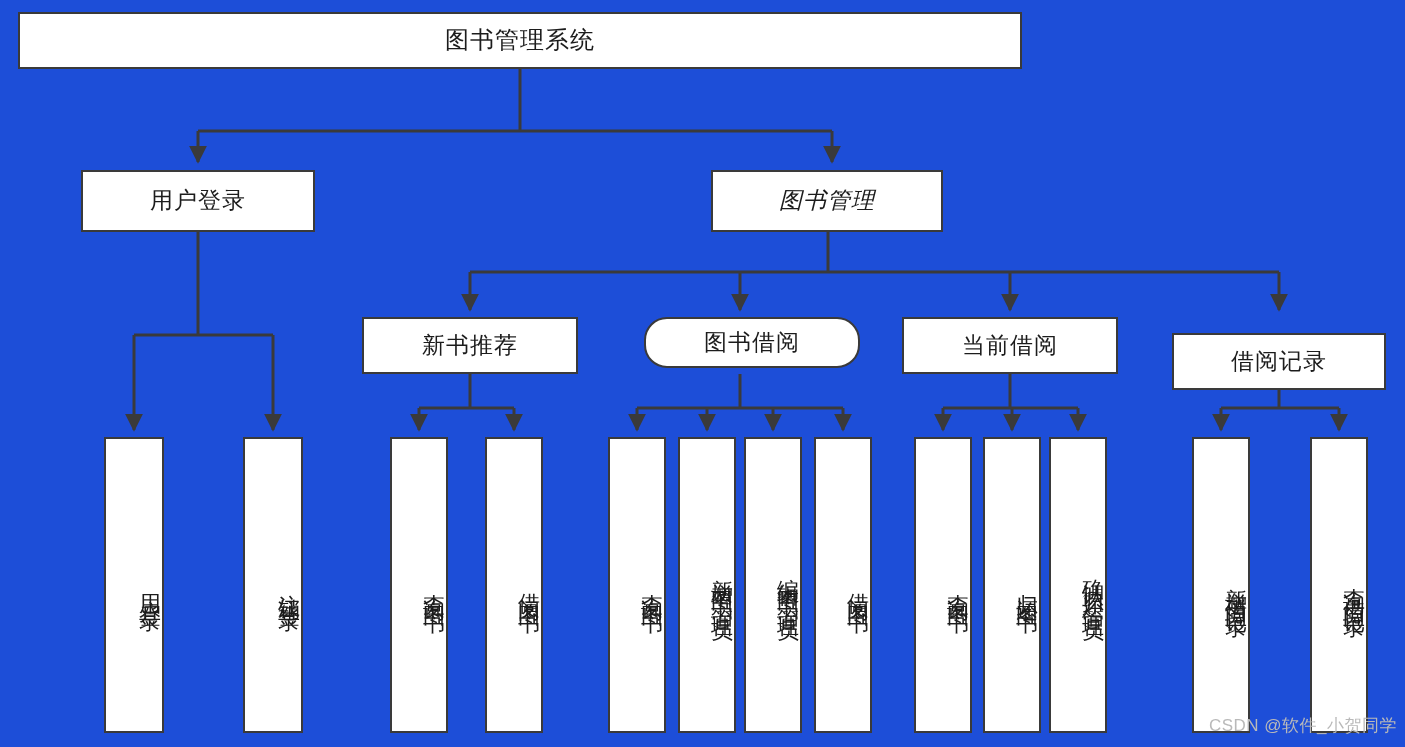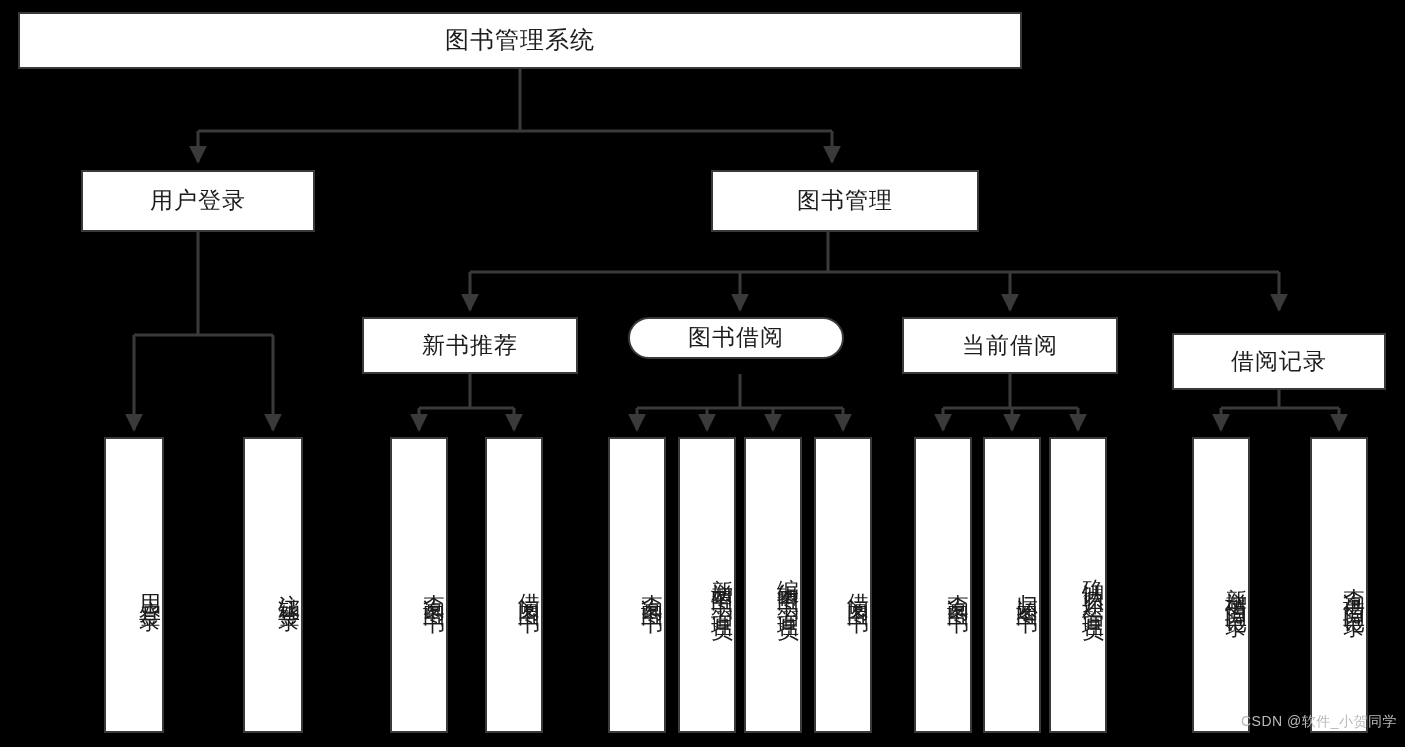--- a/index.html
+++ b/index.html
@@ -7,21 +7,21 @@
     padding: 0;
     background: #ffffff;
   }
   body {
     font-family: "Liberation Sans", "DejaVu Sans", sans-serif;
   }
   #canvas {
     position: relative;
     width: 1405px;
     height: 747px;
-    background: #000000;
+    background: #1d4ed8;
     overflow: hidden;
   }
   #edges {
     position: absolute;
     left: 0;
     top: 0;
     width: 1405px;
     height: 747px;
     pointer-events: none;
   }
@@ -55,22 +55,22 @@
   }
   .node.vert .vlabel {
     writing-mode: vertical-rl;
     text-orientation: upright;
     display: block;
     white-space: nowrap;
   }
   #watermark {
     position: absolute;
     right: 8px;
-    bottom: 16px;
-    font-size: 14px;
+    bottom: 10px;
+    font-size: 17px;
     color: #b9b9b9;
     white-space: nowrap;
     letter-spacing: 0.5px;
   }
 </style>
 </head>
 <body>
 
 <div id="canvas">
 
@@ -121,25 +121,25 @@
       <path d="M 1221 408 L 1339 408"></path>
       <path d="M 1221 408 L 1221 430" marker-end="url(#arrow)"></path>
       <path d="M 1339 408 L 1339 430" marker-end="url(#arrow)"></path>
     </g>
   </svg>
 
   <div class="node root horiz" style="left:18px; top:12px; width:1004px; height:57px;">图书管理系统</div>
 
   <div class="node horiz" style="left:81px; top:170px; width:234px; height:62px;">用户登录</div>
 
-  <div class="node horiz" style="left:711px; top:170px; width:268px; height:62px;">图书管理</div>
+  <div class="node horiz" style="left:711px; top:170px; width:232px; height:62px;font-style:italic;">图书管理</div>
 
   <div class="node horiz" style="left:362px; top:317px; width:216px; height:57px;">新书推荐</div>
 
-  <div class="node horiz" style="left:628px; top:317px; width:216px; height:42px;border-radius:23px;">图书借阅</div>
+  <div class="node horiz" style="left:644px; top:317px; width:216px; height:51px;border-radius:23px;">图书借阅</div>
 
   <div class="node horiz" style="left:902px; top:317px; width:216px; height:57px;text-align:right;">当前借阅</div>
 
   <div class="node horiz" style="left:1172px; top:333px; width:214px; height:57px;">借阅记录</div>
 
   <div class="node vert" style="left:104px; top:437px; width:60px; height:296px;">
     <span class="vlabel">用户登录</span>
   </div>
 
   <div class="node vert" style="left:243px; top:437px; width:60px; height:296px;">

